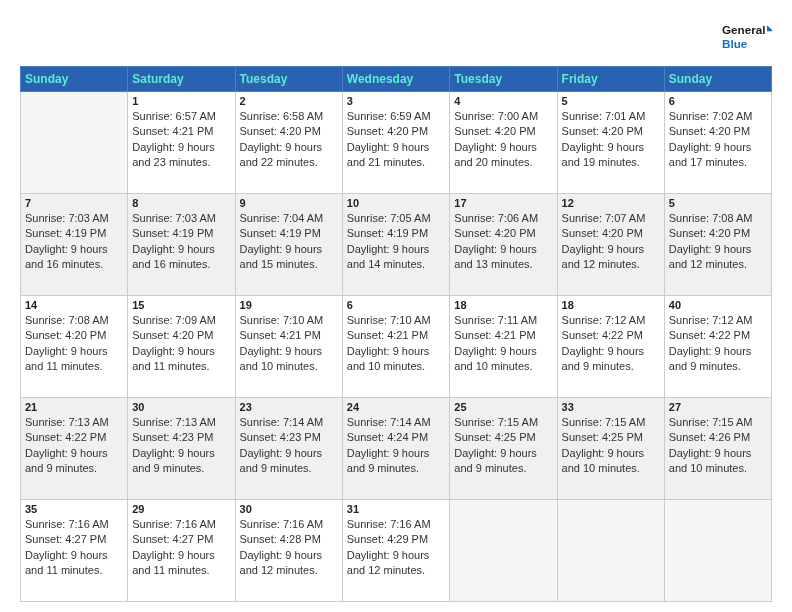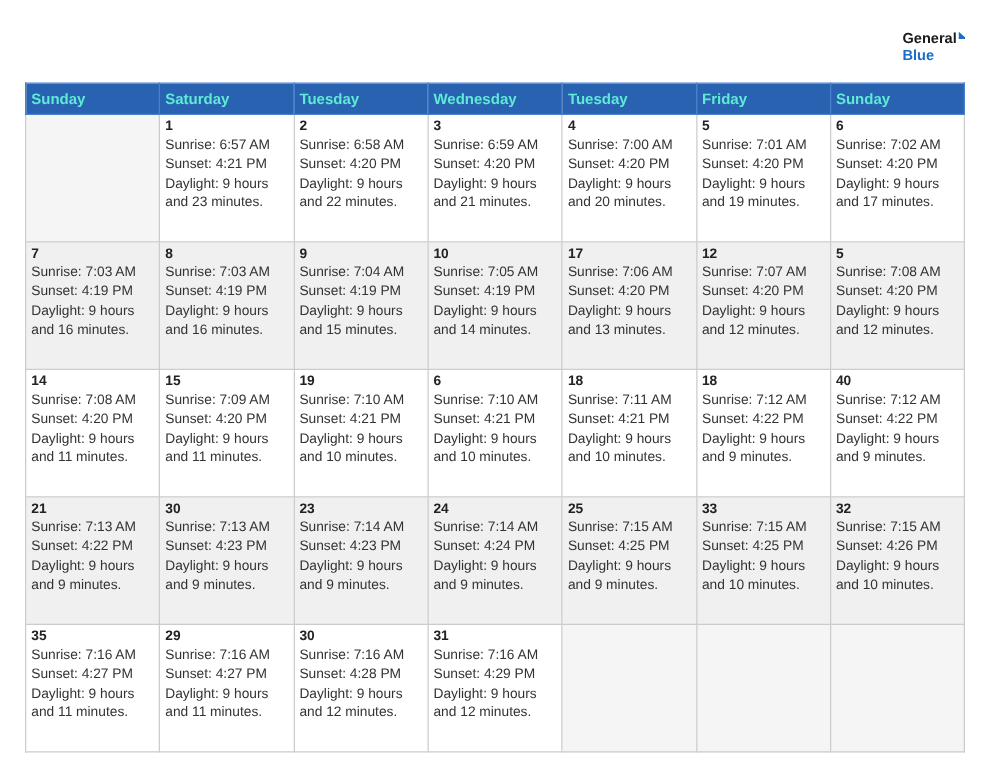--- a/index.html
+++ b/index.html
@@ -220,21 +220,21 @@
           </td>
           <td>
             <span class="day-num">25</span>
             <div class="day-info">Sunrise: 7:15 AM<br>Sunset: 4:25 PM<br>Daylight: 9 hours<br>and 9 minutes.</div>
           </td>
           <td>
             <span class="day-num">33</span>
             <div class="day-info">Sunrise: 7:15 AM<br>Sunset: 4:25 PM<br>Daylight: 9 hours<br>and 10 minutes.</div>
           </td>
           <td>
-            <span class="day-num">32</span>
+            <span class="day-num">27</span>
             <div class="day-info">Sunrise: 7:15 AM<br>Sunset: 4:26 PM<br>Daylight: 9 hours<br>and 10 minutes.</div>
           </td>
         </tr>
         <tr>
           <td>
             <span class="day-num">35</span>
             <div class="day-info">Sunrise: 7:16 AM<br>Sunset: 4:27 PM<br>Daylight: 9 hours<br>and 11 minutes.</div>
           </td>
           <td>
             <span class="day-num">29</span>

